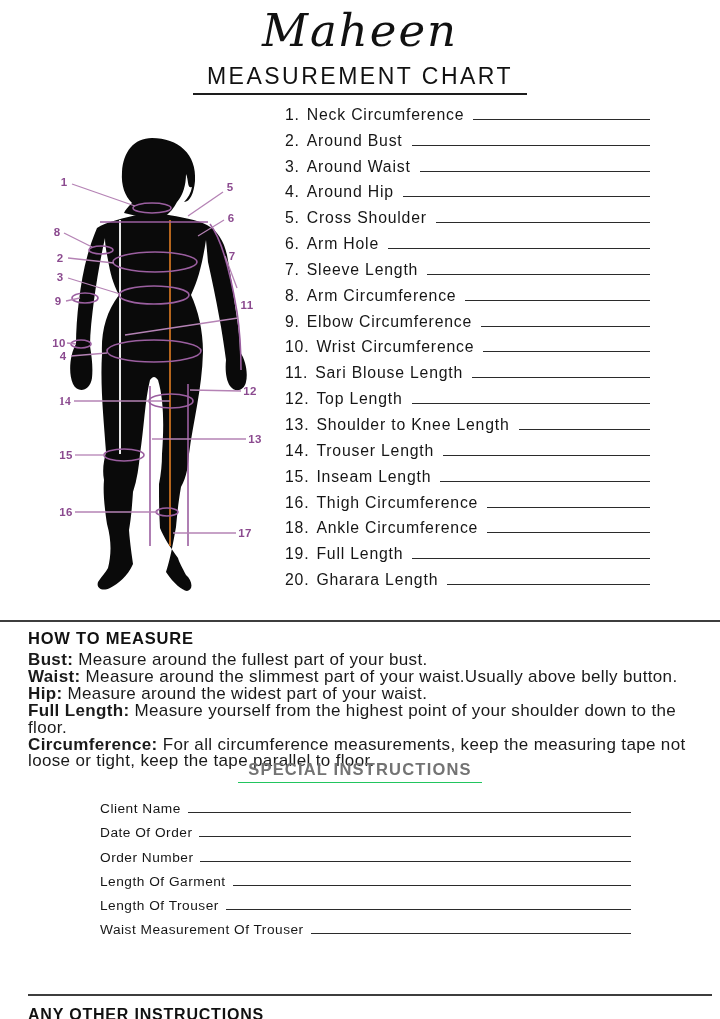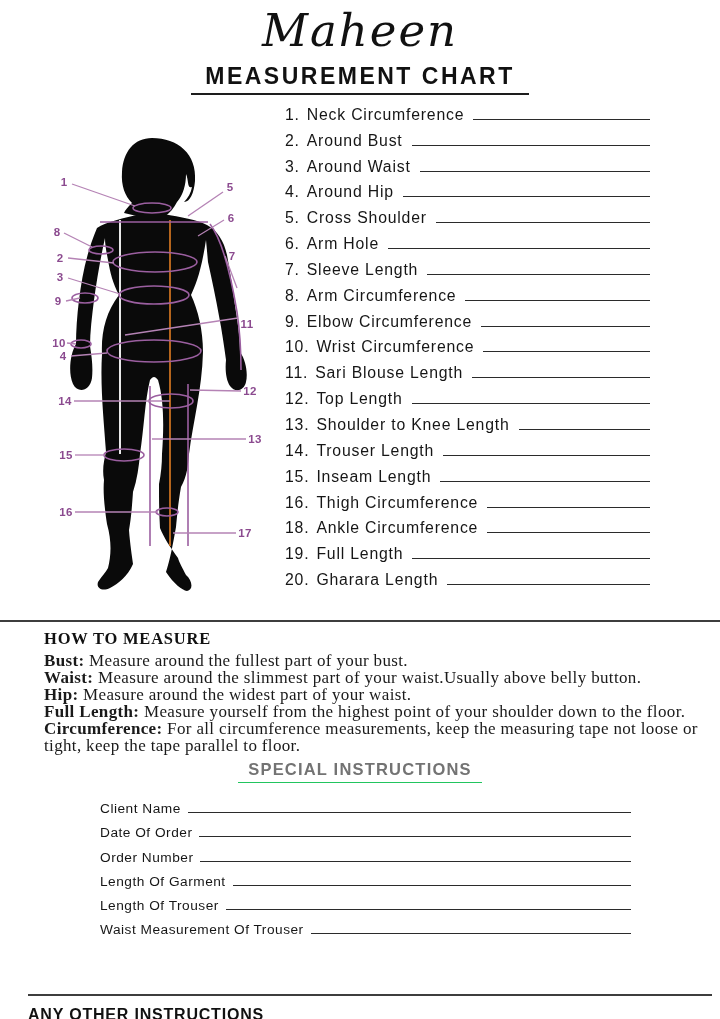--- a/index.html
+++ b/index.html
@@ -10,40 +10,40 @@
     margin:0 auto;
   }
   
   .brand {
     position:absolute; top:4px; left:0; right:0; text-align:center;
     font-family:"DejaVu Serif", serif; font-style:italic; font-weight:400;
     font-size:45px; letter-spacing:2px; color:#111;
   }
   .title-wrap { position:absolute; top:63px; left:0; right:0; text-align:center; }
   .title {
-    display:inline-block; font-size:23px; font-weight:bold; letter-spacing:2.5px;
+    display:inline-block; font-size:23px; font-weight:normal; letter-spacing:2.5px;
     border-bottom:2px solid #1d1d1d; padding:0 14px 3px 14px; color:#111;
   }
   
   .figure { position:absolute; left:40px; top:132px; width:230px; height:480px; }
   .figure svg { position:absolute; left:0; top:0; }
   .fig-label {
     position:absolute; transform:translate(-50%,-50%);
     font-size:11.5px; font-weight:bold; color:#8b4a8f; letter-spacing:0.3px;
   }
   
   .mlist { position:absolute; left:285px; top:101px; width:367px; }
   .mrow { display:flex; align-items:flex-end; height:25.85px; font-size:15.8px; letter-spacing:0.8px; }
   .mnum { padding-bottom:3px; white-space:nowrap; }
   .mlabel { padding-bottom:3px; margin-left:7px; white-space:nowrap; }
   .fill { flex:1 1 auto; margin:0 2px 7px 9px; border-bottom:1.7px solid #2b2b2b; min-width:30px; }
   
   .divider { position:absolute; top:620px; left:0; width:720px; border-top:2.5px solid #3d3d3d; }
   
-  .howto { position:absolute; top:629px; left:44px; width:676px;font-family:Liberation Serif, serif; }
+  .howto { position:absolute; top:629px; left:28px; width:676px; }
   .howto-heading { font-size:16.5px; font-weight:bold; letter-spacing:0.8px; margin-bottom:4px; color:#111; }
   .hline { font-size:17px; line-height:16.9px; letter-spacing:0.35px; color:#1a1a1a; }
   .hline .term { font-weight:bold; }
   
   .special-wrap { position:absolute; top:760px; left:0; right:0; text-align:center; }
   .special-heading {
     display:inline-block; font-size:16.5px; font-weight:bold; letter-spacing:1.2px;
     border-bottom:1px solid #22c55e; padding:0 10px 3px 10px; color:#737373;
   }
   .fields { position:absolute; top:795px; left:100px; width:531px; }
@@ -171,24 +171,24 @@
     </svg>
     <div id="fig-labels">
         <span class="fig-label" style="left: 24px; top: 50px;">1</span>
         <span class="fig-label" style="left: 190px; top: 55px;">5</span>
         <span class="fig-label" style="left: 191px; top: 86px;">6</span>
         <span class="fig-label" style="left: 17px; top: 100px;">8</span>
         <span class="fig-label" style="left: 20px; top: 126px;">2</span>
         <span class="fig-label" style="left: 192px; top: 124px;">7</span>
         <span class="fig-label" style="left: 20px; top: 145px;">3</span>
         <span class="fig-label" style="left: 18px; top: 169px;">9</span>
-        <span class="fig-label" style="left: 207px; top: 192px;">11</span>
+        <span class="fig-label" style="left: 207px; top: 173px;">11</span>
         <span class="fig-label" style="left: 19px; top: 211px;">10</span>
         <span class="fig-label" style="left: 23px; top: 224px;">4</span>
-        <span class="fig-label" style="left: 25px; top: 269px;">14</span>
+        <span class="fig-label" style="left: 25px; top: 269px; font-family: Liberation Serif, serif;">14</span>
         <span class="fig-label" style="left: 210px; top: 259px;">12</span>
         <span class="fig-label" style="left: 215px; top: 307px;">13</span>
         <span class="fig-label" style="left: 26px; top: 323px;">15</span>
         <span class="fig-label" style="left: 26px; top: 380px;">16</span>
         <span class="fig-label" style="left: 205px; top: 401px;">17</span>
       </div>
   </div>
 
   <div class="mlist" id="mlist">
   <div class="mrow">

